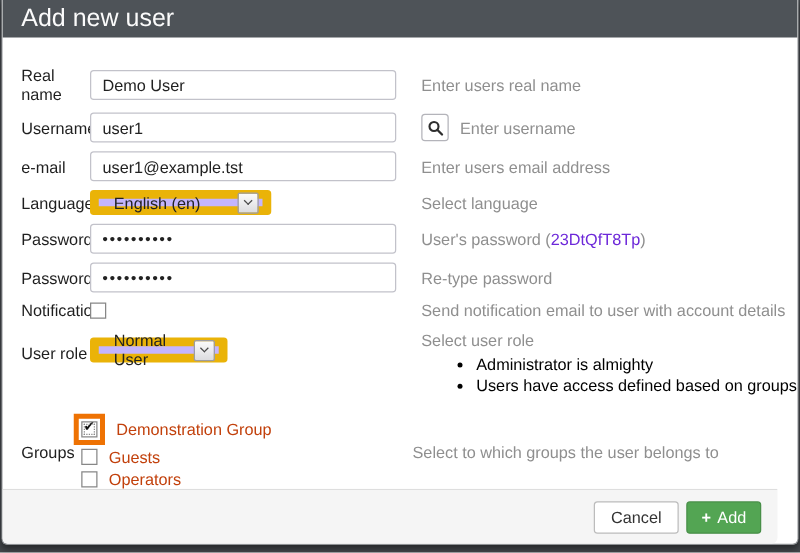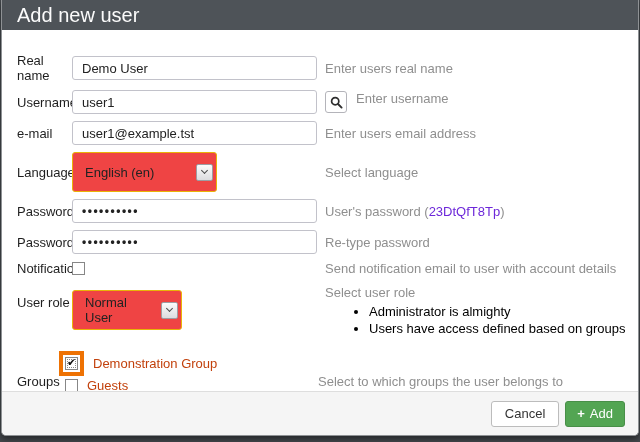--- a/index.html
+++ b/index.html
@@ -33,21 +33,21 @@
   }
   .body { padding-top: 23px; }
   .row { display: flex; align-items: center; margin-bottom: 7px; }
   .lbl {
     width: 70px;
     padding-left: 15px;
     flex: none;
     color: #1f1f1f;
   }
   .fcol { width: 253px; flex: none; display: flex; align-items: center; }
-  .hcol { flex: 1; display: flex; align-items: flex-start; color: #8f8f8f; }
+  .hcol { flex: 1; display: flex; align-items: center; color: #8f8f8f; margin-left: 12px; }
   .hint { color: #8f8f8f; }
 
   .txt {
     width: 245px;
     height: 24px;
     border: 1px solid #c2c2ca;
     border-radius: 3px;
     padding: 0 9px;
     font-family: "Liberation Sans", sans-serif;
     font-size: 13px;
@@ -55,24 +55,24 @@
     background: #fff;
     outline: none;
   }
   .pwd {
     font-weight: 700;
     font-size: 12px;
     letter-spacing: 1.5px;
   }
 
   .select {
-    height: 40px;
-    border: 1px solid #eab308;
+    height: 20px;
+    border: 7px solid #eab308;
     border-radius: 3px;
-    background: #ef4444;
+    background: #c4b5fd;
     display: inline-flex;
     align-items: center;
     justify-content: space-between;
     padding: 0 3px 0 12px;
     cursor: default;
   }
   .select.lang { width: 145px; }
   .select.role { width: 110px; }
   .arrow-btn {
     width: 17px; height: 17px;
@@ -148,21 +148,21 @@
   .orange-box {
     border: 4px solid #ee7203;
     background: #fff;
     display: inline-flex;
     padding: 2px;
     margin-left: -6px;
   }
 
   .footer {
     position: absolute;
-    left: 0; right: 0; bottom: 0;
+    left: 0; right: 16px; bottom: 0;
     height: 44px;
     background: #f5f5f5;
     border-top: 1px solid #dedede;
     border-radius: 0 0 5px 5px;
     display: flex;
     align-items: center;
     justify-content: flex-end;
     padding: 0 13px;
     gap: 6px;
   }

